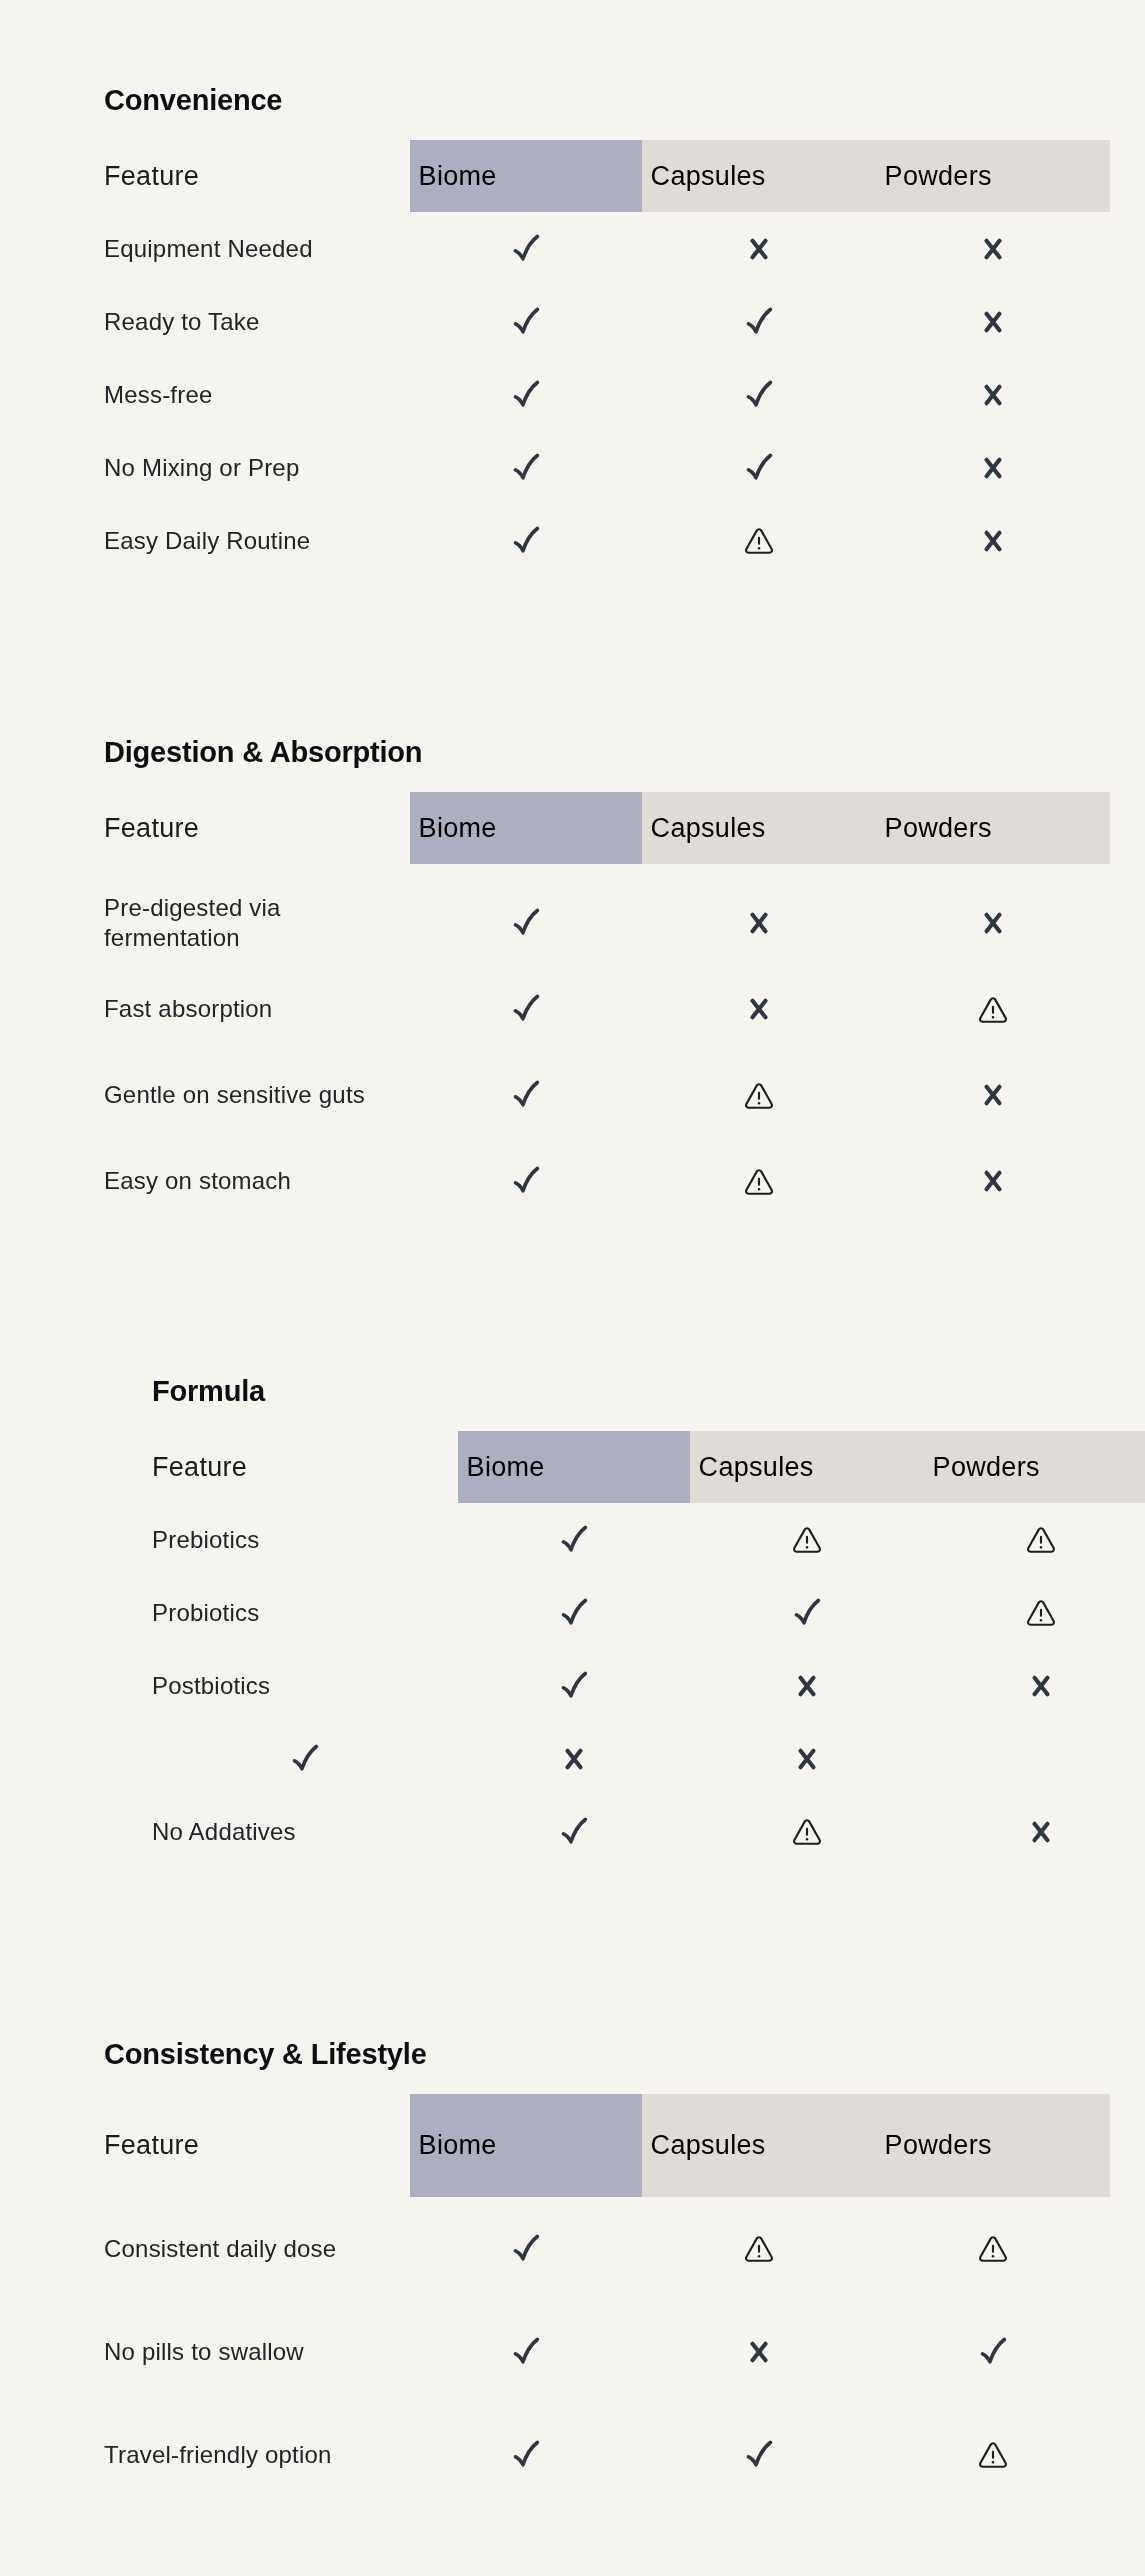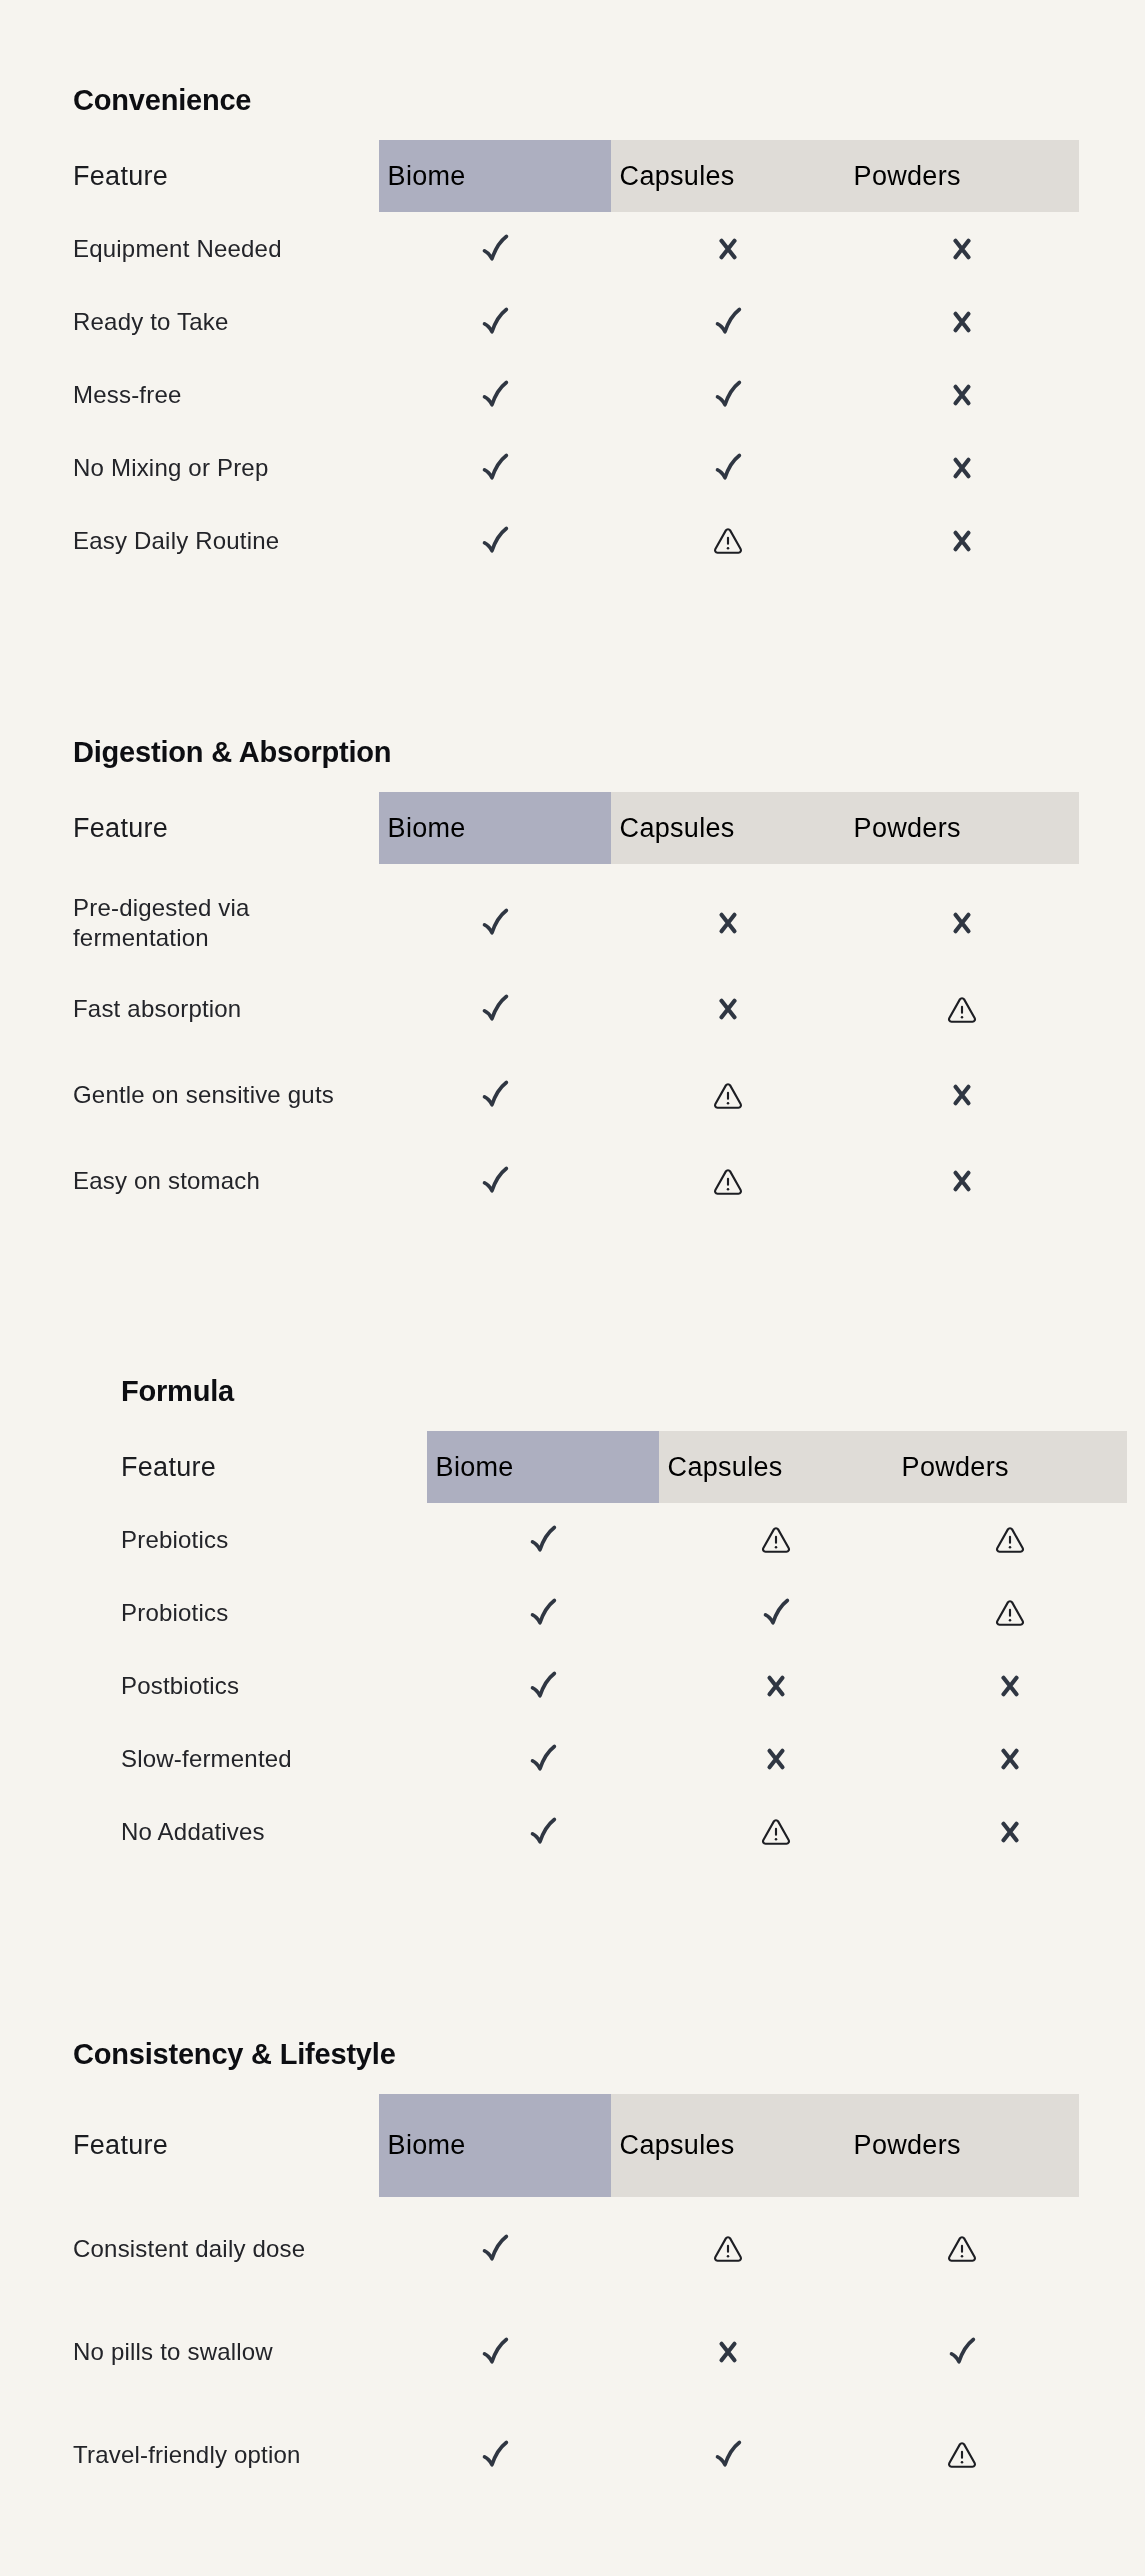--- a/index.html
+++ b/index.html
@@ -10,21 +10,21 @@
     --warn:#1d1e23;
     --title-color:#0d0e12;
     --label-color:#232429;
   }
   *{box-sizing:border-box;margin:0;padding:0;}
   html,body{background:var(--page-bg);}
   body{font-family:"Liberation Sans","DejaVu Sans",sans-serif;}
   main{
     width:1145px;
     min-height:2576px;
-    padding:86px 67px 69px 73px;
+    padding:86px 67px 69px 104px;
     background:var(--page-bg);
   }
   .cmp-section{display:block;}
   .cmp-section:nth-of-type(2){margin-top:161px;}
   .cmp-section:nth-of-type(3){margin-top:153px;margin-left:48px;}
   .cmp-section:nth-of-type(4){margin-top:172px;}
   .section-title{
     font-size:29px;
     line-height:29px;
     font-weight:700;
@@ -352,21 +352,20 @@
               </svg>
             </div>
     <div class="cell icon-cell">
               <svg class="icon xmark" viewBox="0 0 30 30" aria-hidden="true">
                 <path d="M7.5 5.5 22.5 24.5 M22.5 5.5 7.5 24.5" fill="none" stroke="var(--icon)" stroke-width="4.8" stroke-linecap="round"></path>
               </svg>
             </div>
   </div>
 
   <div class="cmp-row">
-    <div class="cell row-label">Slow-fermented</div>
     <div class="cell icon-cell">
               <svg class="icon check" viewBox="0 0 34 34" aria-hidden="true">
                 <path d="M6 19c3.5 1.6 6.2 5 8 8.5C17.5 17 23 8.5 29.5 3.5" fill="none" stroke="var(--icon)" stroke-width="4" stroke-linecap="round" stroke-linejoin="round"></path>
               </svg>
             </div>
     <div class="cell icon-cell">
               <svg class="icon xmark" viewBox="0 0 30 30" aria-hidden="true">
                 <path d="M7.5 5.5 22.5 24.5 M22.5 5.5 7.5 24.5" fill="none" stroke="var(--icon)" stroke-width="4.8" stroke-linecap="round"></path>
               </svg>
             </div>

